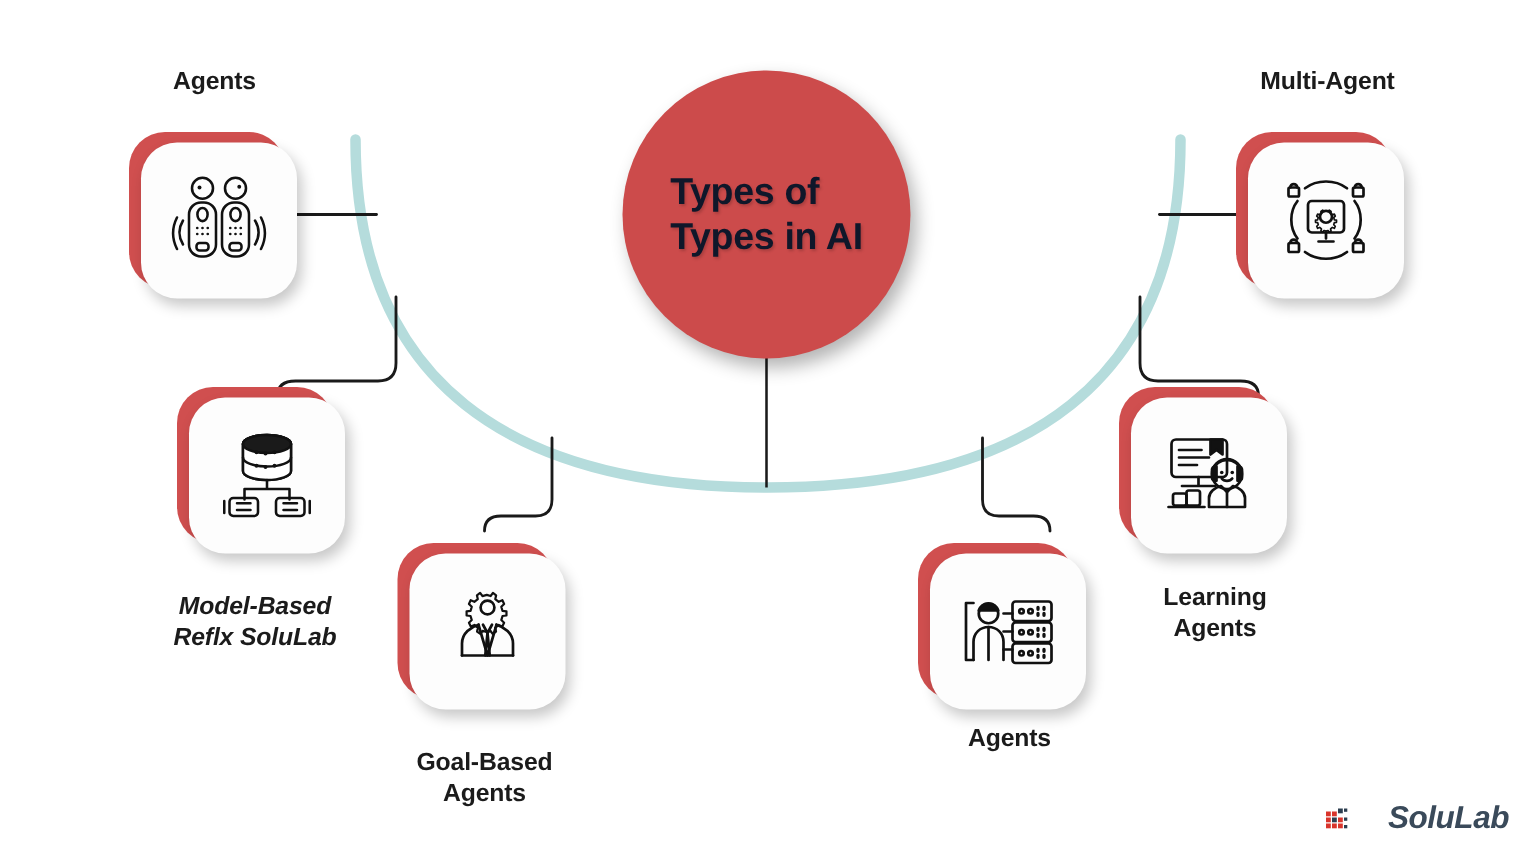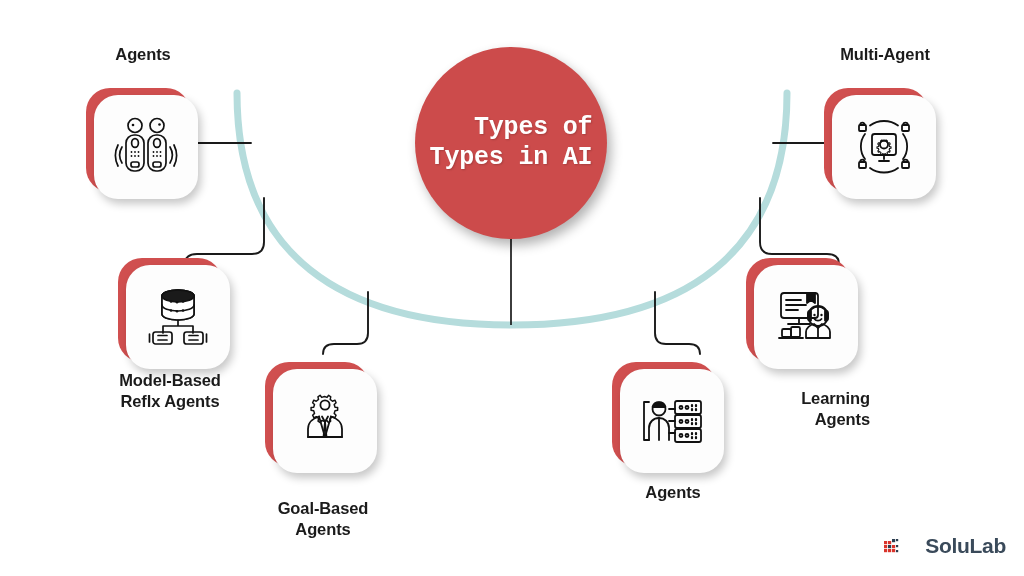--- a/index.html
+++ b/index.html
@@ -28,28 +28,27 @@
     height: 192px;
     border-radius: 50%;
     background: #cc4b4b;
     box-shadow: 4px 6px 12px rgba(0,0,0,0.30);
     display: flex;
     align-items: center;
     justify-content: center;
     z-index: 6;
   }
   .hub-text {
-    color: #ffffff;
+    color: #0f172a;
     font-size: 25px;
     font-weight: bold;
     line-height: 1.22;
-    text-align: right;
+    text-align: left;
     letter-spacing: -0.2px;
     text-shadow: 1px 1px 2px rgba(0,0,0,0.18);
-    font-family: Liberation Mono, monospace;
   }
 
   
   #wires {
     position: absolute;
     left: 0;
     top: 0;
     width: 1024px;
     height: 576px;
     z-index: 2;
@@ -106,20 +105,21 @@
 
   
   .brand {
     position: absolute;
     right: 18px;
     bottom: 18px;
     display: flex;
     align-items: center;
     gap: 21px;
     z-index: 7;
+    font-style: italic;
   }
   .brand-mark {
     display: block;
   }
   .brand-name {
     font-size: 21px;
     font-weight: bold;
     color: #3a4a5a;
     letter-spacing: -0.3px;
   }
@@ -212,23 +212,23 @@
           <circle cx="37" cy="23.5" r="1.3" fill="#111" stroke="none"></circle>
           <path d="M32 33 v6 M17 46 v-7 h30 v7"></path>
           <rect x="7" y="45" width="19" height="12" rx="2.5"></rect>
           <rect x="38" y="45" width="19" height="12" rx="2.5"></rect>
           <path d="M12 48.5 h9 M12 53 h9 M43 48.5 h9 M43 53 h9"></path>
           <path d="M3.5 47 v8 M60.5 47 v8"></path>
         </svg>
       </div>
     </div>
   </div>
-  <div class="node-label" style="left:75px; top:370px;">
+  <div class="node-label" style="left:75px; top:394px;font-style:italic;">
     <div>Model-Based</div>
-    <div>Reflx Agents</div>
+    <div>Reflx SoluLab</div>
   </div>
 
   <div class="node" style="left:265px; top:362px;">
     <div class="card-wrap">
       <div class="card-accent"></div>
       <div class="card-face">
         <svg width="60" height="60" viewBox="0 0 60 60" fill="none" stroke="#111" stroke-width="1.8" stroke-linecap="round" stroke-linejoin="round">
           <path d="M30 4 l3.1 1 1.9-2.6 2.6 2 -0.7 3.1 2.8 2.2 3-1.3 1.4 3.1 -2.3 2.2 1 3.4 3.2 0.3 0 3.4 -3.2 0.4 -1 3.3 2.3 2.2 -1.5 3.1 -3-1.3 -2.8 2.3 0.7 3.1 -2.7 1.9 -1.9-2.6 -3.1 1 -3.1-1 -1.9 2.6 -2.7-1.9 0.7-3.1 -2.8-2.3 -3 1.3 -1.5-3.1 2.3-2.2 -1-3.3 -3.2-0.4 0-3.4 3.2-0.3 1-3.4 -2.3-2.2 1.4-3.1 3 1.3 2.8-2.2 -0.7-3.1 2.6-2 1.9 2.6 z" transform="translate(0,-1) scale(0.82) translate(6,4)"></path>
           <circle cx="30" cy="14" r="4.6"></circle>
           <path d="M13 46 v-8 c0-7 6-11 11-12.5"></path>
@@ -295,21 +295,21 @@
           <path d="M40.5 31 a4 3 0 0 0 7 0"></path>
           <path d="M32 50 v-6 c0-4 4-7 8-8 l4 4 4-4 c4 1 8 4 8 8 v6 z"></path>
           <path d="M44 40 v10"></path>
           <rect x="8" y="41" width="9" height="8" rx="1.5"></rect>
           <rect x="17" y="39" width="9" height="10" rx="1.5"></rect>
           <path d="M5 50 h24"></path>
         </svg>
       </div>
     </div>
   </div>
-  <div class="node-label" style="left:680px; top:388px;text-align:right;">
+  <div class="node-label" style="left:715px; top:388px;">
     <div>Learning</div>
     <div>Agents</div>
   </div>
 
   <div class="node-label" style="left:790px; top:44px;">
     <div>Multi-Agent</div>
   </div>
   <div class="node" style="left:824px; top:88px;">
     <div class="card-wrap">
       <div class="card-accent"></div>

